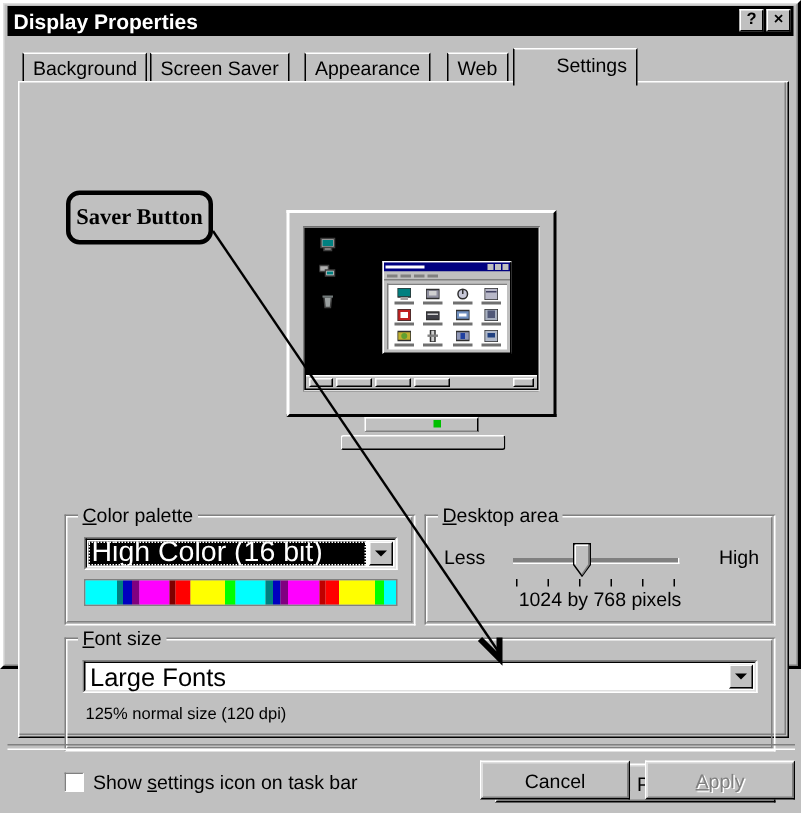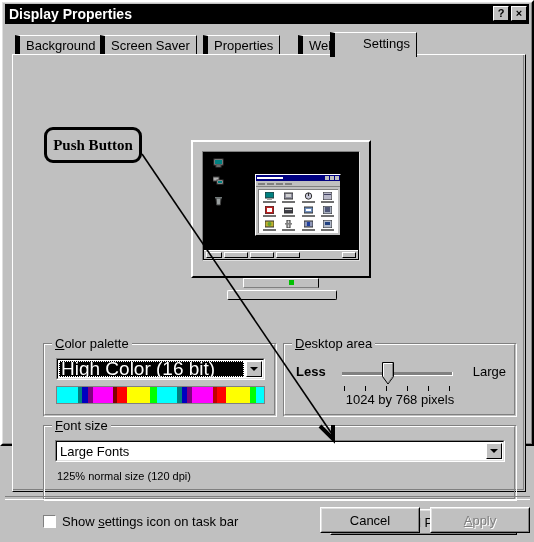--- a/index.html
+++ b/index.html
@@ -86,21 +86,21 @@
     left: 13px; top: 30px;
     width: 508px;
     height: 24px;
   }
   .tab {
     position: absolute;
     bottom: 0;
     height: 21px;
     background: #c0c0c0;
     border-top: 1px solid #ffffff;
-    border-left: 5px solid #000000;
+    border-left: 1px solid #000000;
     border-right: 1px solid #000000;
     box-sizing: border-box;
     font-size: 13px;
     line-height: 19px;
     text-align: center;
     padding: 0 6px;
     cursor: default;
     white-space: nowrap;
     color: #000;
   }
@@ -397,21 +397,21 @@
     width: 209px;
     height: 18px;
     display: flex;
     border: 1px solid #808080;
     box-sizing: border-box;
   }
 
   
   #grp-desktop { left: 270px; top: 288px; width: 234px; height: 74px; }
   #slider-less {
-    position: absolute; left: 12px; top: 20px; font-size: 13px; font-weight: bold;
+    position: absolute; left: 12px; top: 20px; font-size: 13px;
   }
   #slider-more {
     position: absolute; right: 10px; top: 20px; font-size: 13px;
   }
   #slider-track {
     position: absolute;
     left: 58px; top: 28px;
     width: 110px;
     height: 3px;
     background: #808080;
@@ -466,21 +466,21 @@
     left: 0; top: 0; right: 0; bottom: 0;
     border-top: 1px solid #000000;
     border-left: 1px solid #000000;
     border-right: 1px solid #dfdfdf;
     border-bottom: 1px solid #dfdfdf;
     background: #ffffff;
   }
   #font-combo-value {
     position: absolute;
     left: 4px; top: 3px;
-    font-size: 13px;
+    font-size: 17px;
     line-height: 15px;
     color: #000;
   }
   #font-note {
     position: absolute;
     left: 13px; top: 44px;
     font-size: 11px;
   }
 
   
@@ -628,26 +628,26 @@
   </div>
 
   <div id="tabstrip">
     <div class="tab" style="left:0px;">
       <span>Background</span>
     </div>
     <div class="tab" style="left:85px;">
       <span>Screen Saver</span>
     </div>
     <div class="tab" style="left:188px;">
-      <span>Properties</span>
+      <span>Appearance</span>
     </div>
     <div class="tab" style="left:283px;">
       <span>Web</span>
     </div>
-    <div class="tab active" style="left:315px;padding-left:28px;">
+    <div class="tab active" style="left:327px;padding-left:28px;">
       <span>Settings</span>
     </div>
   </div>
 
   <div id="tabpanel">
     <div id="tabpanel-inner"></div>
 
     <div id="monitor">
       <div id="monitor-case">
         <div id="monitor-screen">
@@ -831,21 +831,21 @@
           <span style="background: rgb(0, 255, 255); flex: 10 0 0px; height: 100%;"></span>
         </div>
     </div>
 
     <div class="group" id="grp-desktop">
       <div class="group-in"></div>
       <div class="group-title">
         <span class="u">D</span><span>esktop area</span>
       </div>
       <div id="slider-less">Less</div>
-      <div id="slider-more">Large</div>
+      <div id="slider-more">High</div>
       <div id="slider-track"></div>
       <div id="slider-thumb">
         <svg width="12" height="23" viewBox="0 0 12 23">
           <path d="M0.5 0.5 H11.5 V14.5 L6 22 L0.5 14.5 Z" fill="#c0c0c0" stroke="#000000"></path>
           <path d="M1.5 1.5 H10 M1.5 1.5 V14.2" stroke="#ffffff" fill="none"></path>
           <path d="M10.5 1.5 V14.5 L6 21" stroke="#808080" fill="none"></path>
         </svg>
       </div>
       <div id="slider-ticks">
         <i style="left:0px;"></i>
@@ -897,15 +897,15 @@
         <span><span class="u">A</span><span>pply</span></span>
       </span>
   </div>
 
   <svg id="annotation-svg">
     <line x1="140" y1="152" x2="330" y2="432" stroke="#000000" stroke-width="1.6"></line>
     <path d="M318 424 L331 437 L331 423" fill="none" stroke="#000000" stroke-width="4"></path>
   </svg>
 
   <div id="callout">
-    <span>Push Button</span>
+    <span>Saver Button</span>
   </div>
 </div>
 
 </body></html>

